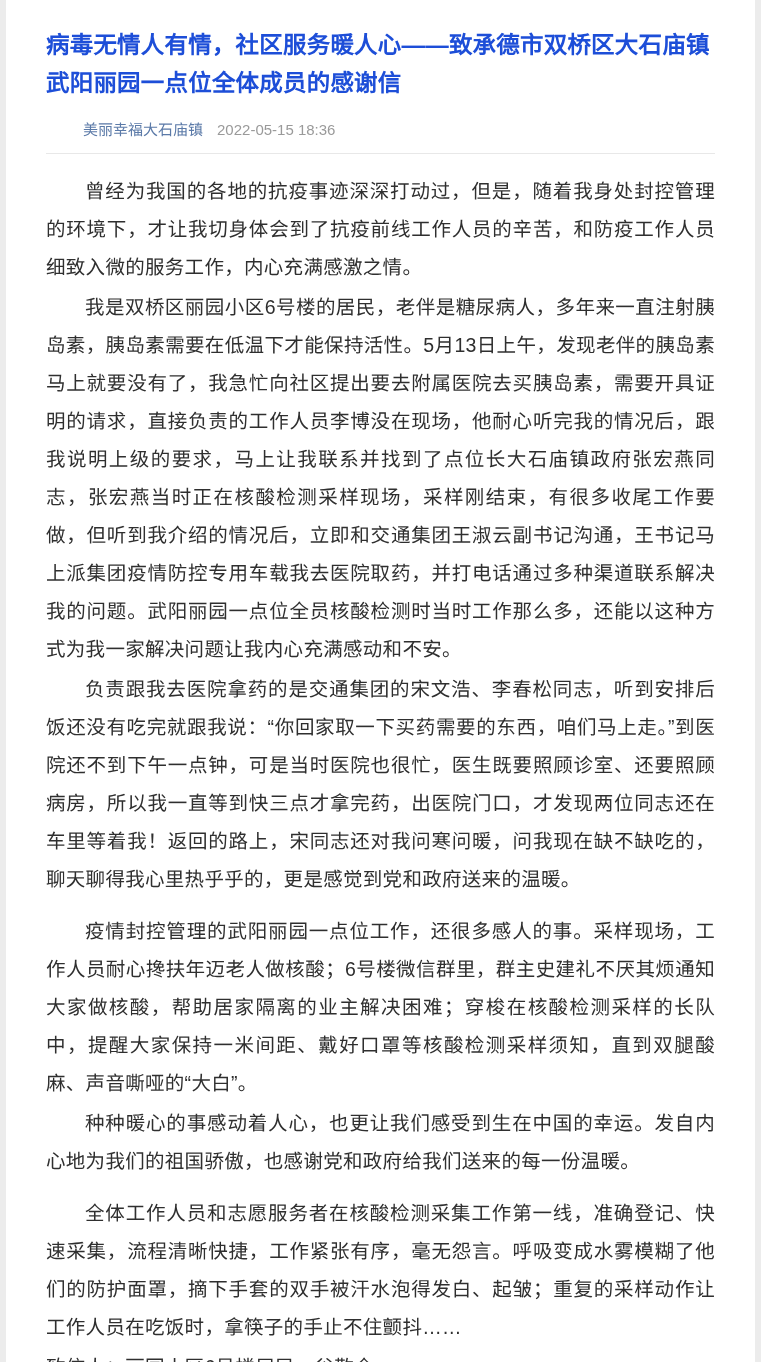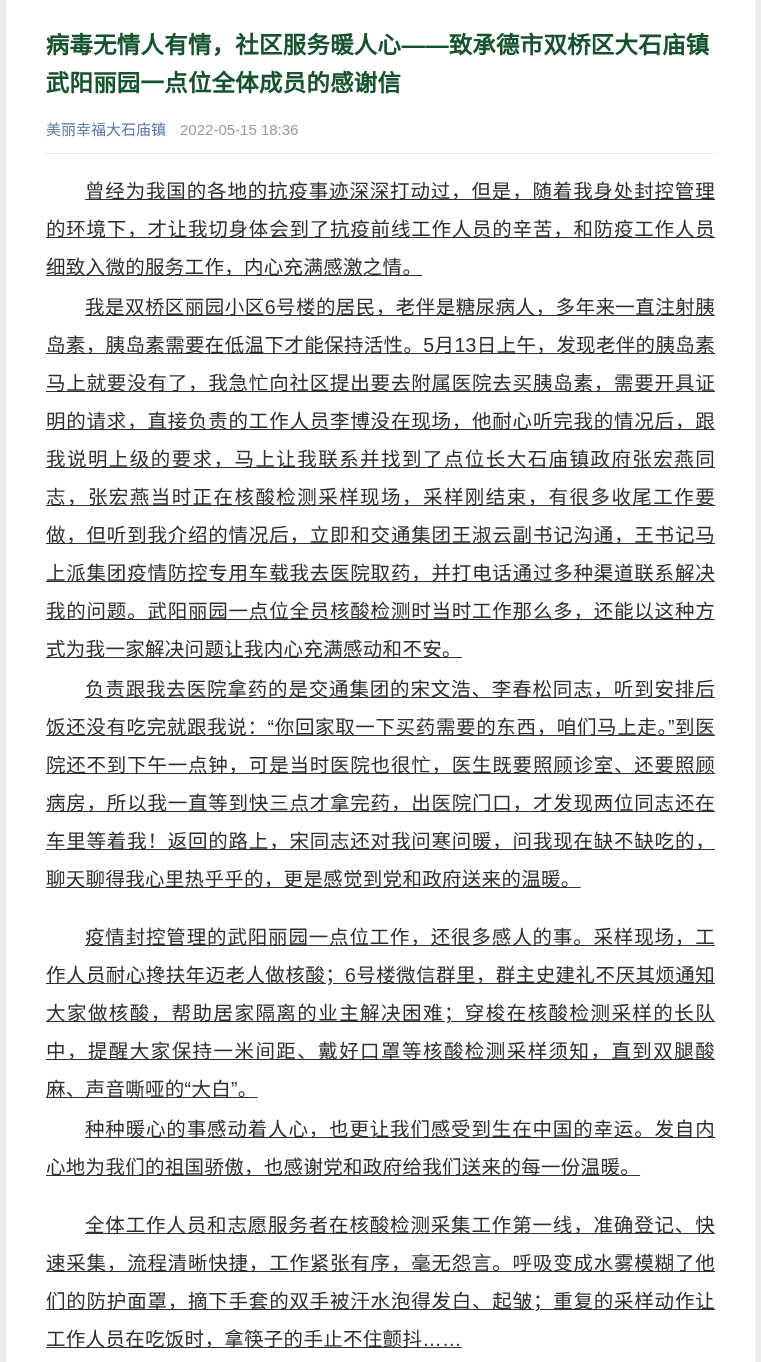--- a/index.html
+++ b/index.html
@@ -23,30 +23,31 @@
     border-left: 6px solid #ececec;
     border-right: 6px solid #ececec;
   }
   .article {
     padding: 26px 40px 0 40px;
   }
   .title {
     font-size: 23.5px;
     line-height: 38px;
     font-weight: bold;
-    color: #14532d;
+    color: #1d4ed8;
     letter-spacing: 0.2px;
     margin: 0 0 16px 0;
     font-family: "Liberation Sans", "DejaVu Sans", sans-serif;
   }
   .meta {
     display: flex;
     align-items: baseline;
     gap: 14px;
     margin-bottom: 10px;
+    margin-left: 37px;
   }
   .meta-account {
     font-size: 15px;
     color: #5b7aa8;
     font-weight: normal;
   }
   .meta-date {
     font-size: 15px;
     color: #9a9a9a;
   }
@@ -60,24 +61,23 @@
     line-height: 38px;
     color: #2f2f2f;
     text-align: justify;
     letter-spacing: 0.3px;
   }
   .body-text p {
     margin: 0 0 2px 0;
   }
   .body-text p.indent {
     text-indent: 2em;
-    text-decoration: underline;
   }
   .body-text p.spaced {
-    margin-top: 20px;
+    margin-top: 14px;
   }
   .signature {
     text-indent: 0;
     margin-top: 2px;
   }
 </style>
 </head>
 <body>
 
 <div class="page">

